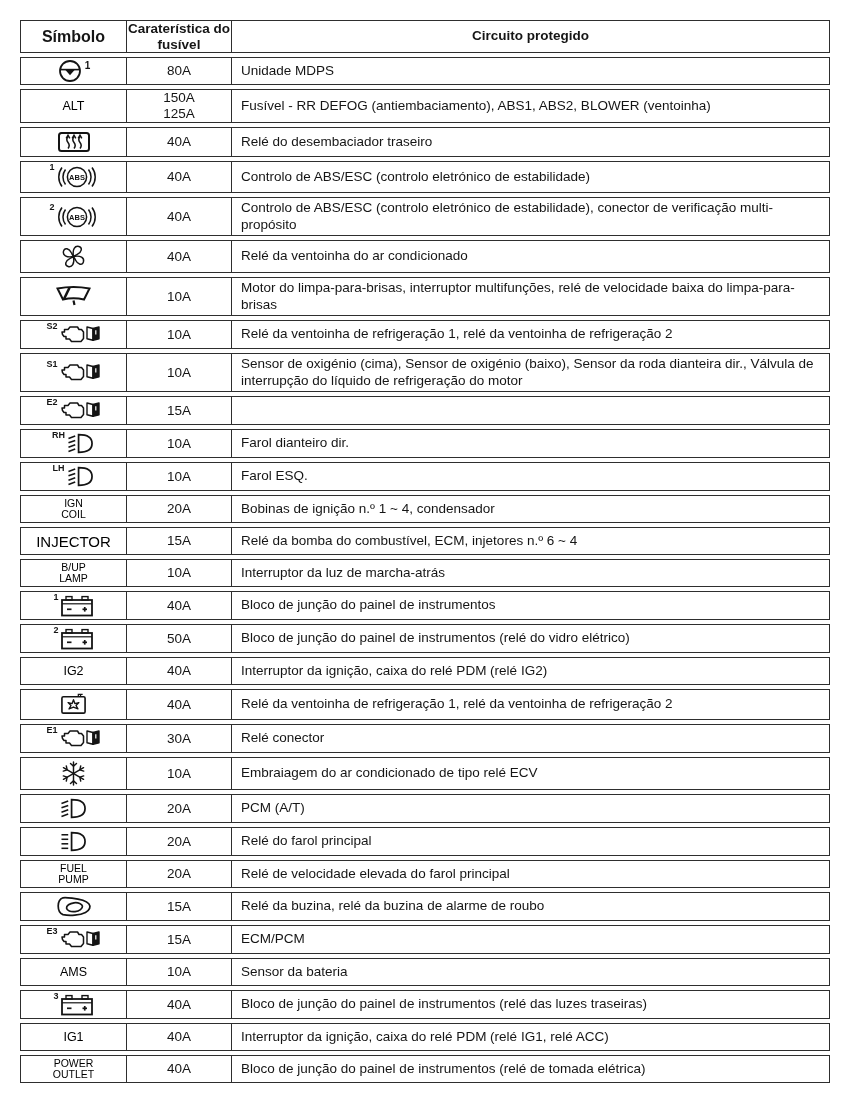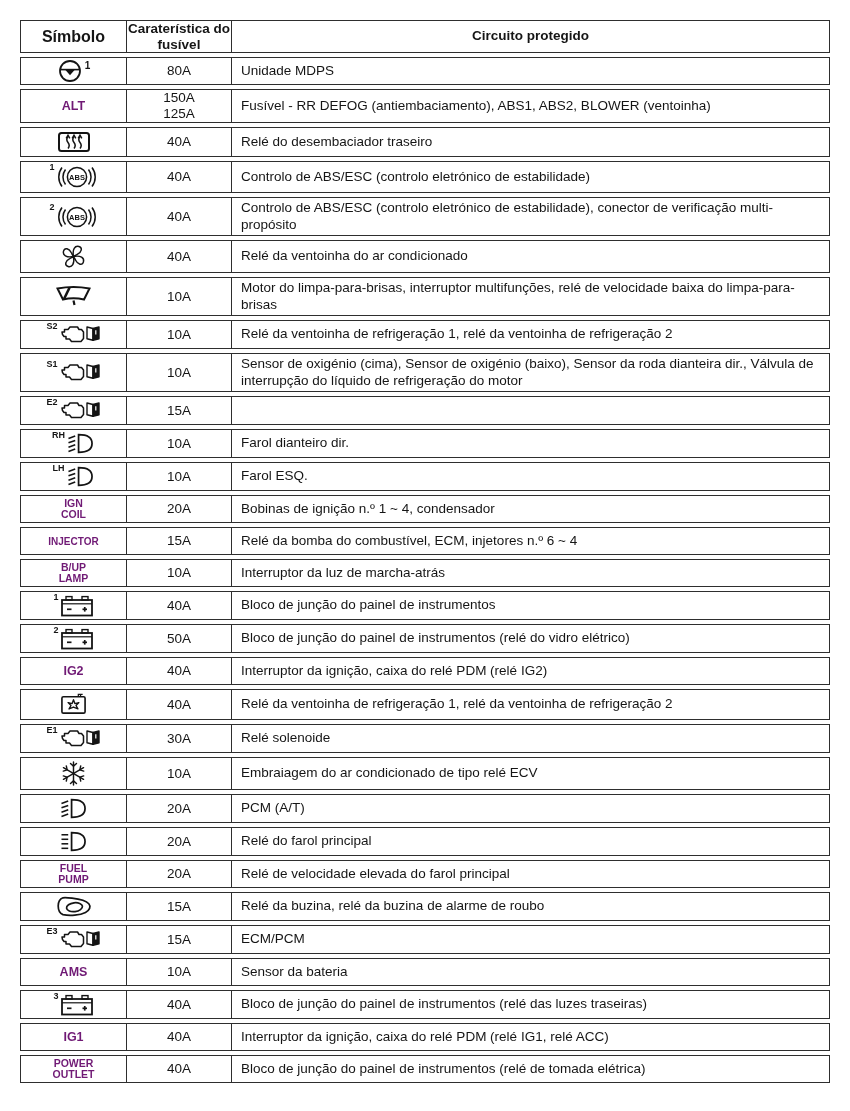--- a/index.html
+++ b/index.html
@@ -10,23 +10,23 @@
   .cell{box-sizing:border-box;}
   .sym-cell{width:106px;border-right:1.5px solid #2e2e2e;display:flex;flex-direction:column;align-items:center;justify-content:center;padding:1px 2px;text-align:center;}
   .rating-cell{width:105px;border-right:1.5px solid #2e2e2e;display:flex;flex-direction:column;align-items:center;justify-content:center;font-size:13.5px;line-height:16px;}
   .circuit-cell{flex:1;display:flex;flex-direction:column;justify-content:center;padding:2px 9px;font-size:13.5px;line-height:16.5px;}
   .header-row{min-height:31px;font-weight:bold;}
   .header-row .rating-cell{font-size:13.5px;line-height:15.5px;text-align:center;}
   .header-row .circuit-cell{align-items:center;text-align:center;}
   .sym{display:inline-flex;align-items:center;}
   .sym-sup{font-size:9px;font-weight:bold;align-self:flex-start;margin:-1px 1px 0 0;line-height:10px;}
   .sym-sup.right{align-self:flex-start;margin:2px 0 0 2px;font-size:10px;}
-  .sym-text{font-weight:bold;font-size:12.5px;line-height:14px;color:#701a75;}
+  .sym-text{font-weight:normal;font-size:12.5px;line-height:14px;color:#000000;}
   .sym-text.multi{font-size:10.5px;line-height:11.5px;}
-  .sym-text.small{font-size:10px;line-height:11px;}
+  .sym-text.small{font-size:15px;line-height:11px;}
   svg{display:block;}
 </style>
 </head>
 <body>
 
 <div class="table">
   <div class="row header-row">
     <div class="cell sym-cell">Símbolo</div>
     <div class="cell rating-cell">Caraterística do fusível</div>
     <div class="cell circuit-cell">Circuito protegido</div>
@@ -391,21 +391,21 @@
             <path d="M34,6.5 L28,5 V16.8 L34,18.3 Z" fill="#fff" stroke="#141414" stroke-width="1.4" stroke-linejoin="round"></path>
             <path d="M34,6.5 L40,5 V16.8 L34,18.3 Z" fill="#141414" stroke="#141414" stroke-width="1.4" stroke-linejoin="round"></path>
             <line x1="36.8" y1="8.2" x2="36.8" y2="12.6" stroke="#fff" stroke-width="1.2"></line>
           </svg>
         </span>
       </div>
     <div class="cell rating-cell">
         <div>30A</div>
       </div>
     <div class="cell circuit-cell">
-        <div>Relé solenoide</div>
+        <div>Relé conector</div>
       </div>
   </div>
     <div class="row">
     <div class="cell sym-cell">
         <span class="sym">
           <svg width="29" height="29" viewBox="0 0 30 30">
             <g stroke="#141414" stroke-width="1.5" stroke-linecap="round" fill="none">
               <g>
                 <line x1="15" y1="3" x2="15" y2="27"></line>
                 <path d="M15,7.4 L11.9,4.6 M15,7.4 L18.1,4.6 M15,22.6 L11.9,25.4 M15,22.6 L18.1,25.4"></path>

